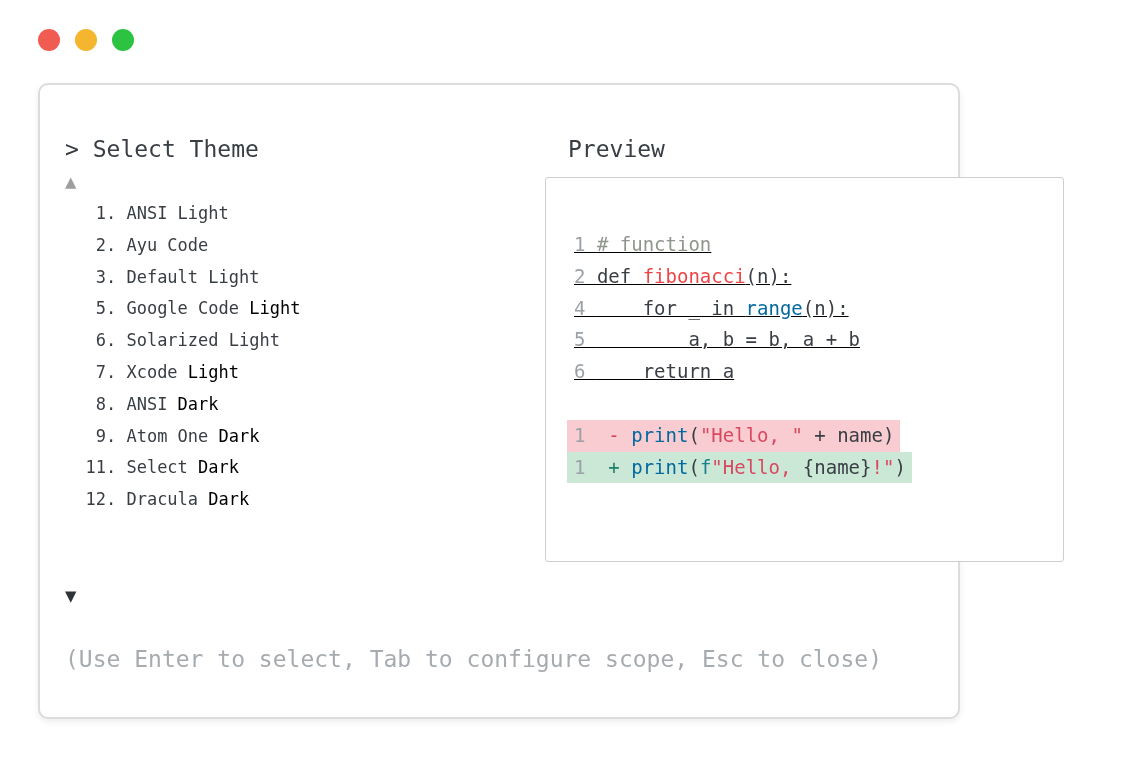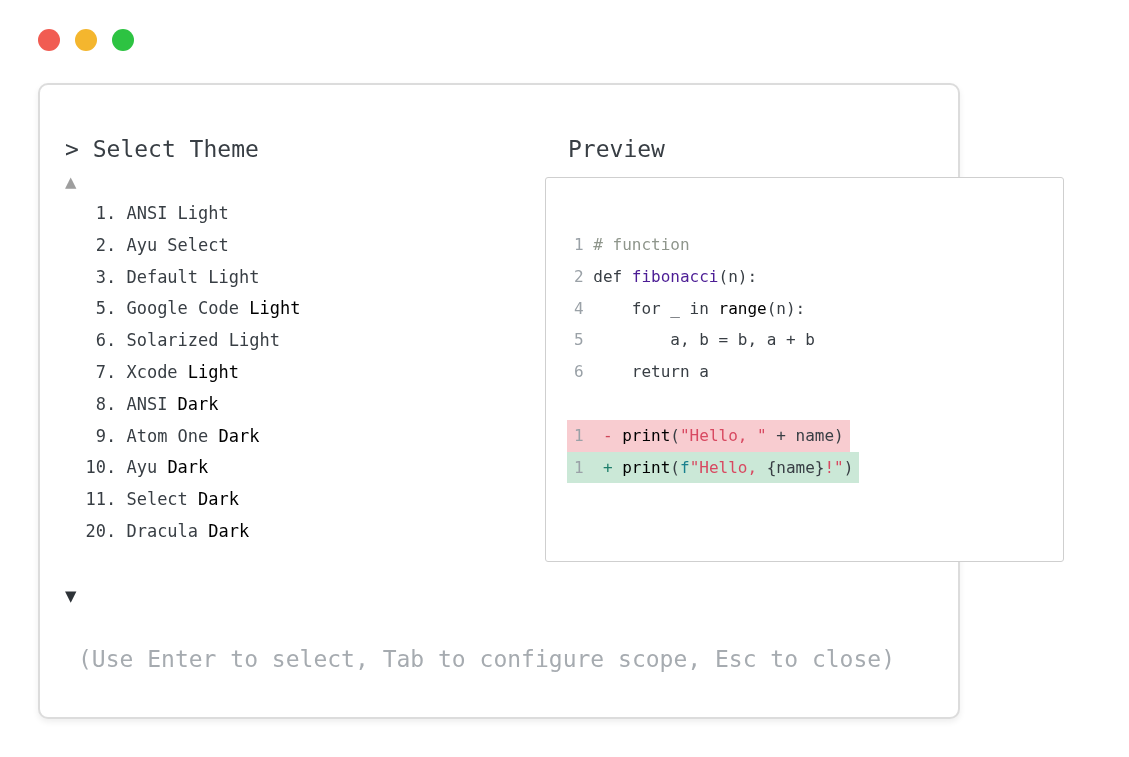--- a/index.html
+++ b/index.html
@@ -27,39 +27,39 @@
 
   .prompt   { position: absolute; left: 25px; top: 49px; }
   .arrow-up   { position: absolute; left: 25px; top: 81px;  font-size: 19px; color: #9e9e9e; }
   .arrow-down { position: absolute; left: 25px; top: 495px; font-size: 19px; color: #2e3338; }
 
   .theme-list { position: absolute; left: 25px; top: 113px; }
   .theme-row  { white-space: pre; font-size: 17px; line-height: 31.8px; height: 31.8px; color: #383e44; cursor: pointer; }
   .theme-row .muted { color: #000000; }
   .theme-row.selected, .theme-row.selected .num { color: #15808a; }
 
-  .footer { position: absolute; left: 25px; top: 559px; color: #a6abb0; margin-left: 13px; }
+  .footer { position: absolute; left: 25px; top: 559px; color: #a6abb0; }
 
   .preview-title { position: absolute; left: 500px; top: 49px; margin-left: 28px; }
   .preview-box {
     position: absolute; left: 505px; top: 92px;
     width: 519px; height: 385px;
     background: #ffffff;
     border: 1.5px solid #cfcfcf;
     border-radius: 3px;
   }
   .code-lines { position: absolute; left: 28px; top: 51px; }
-  .code-row { white-space: pre; font-size: 16px; line-height: 31.8px; height: 31.8px; }
+  .code-row { white-space: pre; font-size: 19px; line-height: 31.8px; height: 31.8px; text-decoration: underline; }
 
   .ln          { color: #9aa1a7; }
   .tk-code     { color: #383e44; }
   .tk-comment  { color: #8f968c; }
-  .tk-func     { color: #4c1d95; }
+  .tk-func     { color: #ef4444; }
   .tk-number   { color: #19808e; }
-  .tk-builtin  { color: #000000; }
+  .tk-builtin  { color: #0369a1; }
   .tk-string   { color: #d84961; }
   .tk-fstring  { color: #19808e; }
   .tk-del      { color: #cf4659; }
   .tk-add      { color: #1d7e6b; }
 
   .hl { display: inline-block; padding: 0 6px 0 7px; margin-left: -7px; }
   .hl.removed { background: #f8ccd0; }
   .hl.added   { background: #cbe8d7; }
 </style>
 </head>
@@ -72,30 +72,29 @@
 </div>
 
 <div class="panel">
 
   <div class="mono-line prompt">&gt; Select Theme</div>
 
   <div class="mono-line arrow-up">▲</div>
 
   <div class="theme-list">
       <div class="theme-row"><span class="num">   1. </span><span>ANSI Light</span></div>
-      <div class="theme-row"><span class="num">   2. </span><span>Ayu Select</span></div>
+      <div class="theme-row"><span class="num">   2. </span><span>Ayu Code</span></div>
       <div class="theme-row"><span class="num">   3. </span><span>Default Light</span></div>
       <div class="theme-row"><span class="num">   5. </span><span>Google Code</span><span class="muted"> Light</span></div>
       <div class="theme-row"><span class="num">   6. </span><span>Solarized Light</span></div>
       <div class="theme-row"><span class="num">   7. </span><span>Xcode</span><span class="muted"> Light</span></div>
       <div class="theme-row"><span class="num">   8. </span><span>ANSI</span><span class="muted"> Dark</span></div>
       <div class="theme-row"><span class="num">   9. </span><span>Atom One</span><span class="muted"> Dark</span></div>
-      <div class="theme-row"><span class="num">  10. </span><span>Ayu</span><span class="muted"> Dark</span></div>
       <div class="theme-row"><span class="num">  11. </span><span>Select</span><span class="muted"> Dark</span></div>
-      <div class="theme-row"><span class="num">  20. </span><span>Dracula</span><span class="muted"> Dark</span></div>
+      <div class="theme-row"><span class="num">  12. </span><span>Dracula</span><span class="muted"> Dark</span></div>
     </div>
 
   <div class="mono-line arrow-down">▼</div>
 
   <div class="mono-line footer">(Use Enter to select, Tab to configure scope, Esc to close)</div>
 
   <div class="mono-line preview-title">Preview</div>
 
   <div class="preview-box">
     <div class="code-lines">

